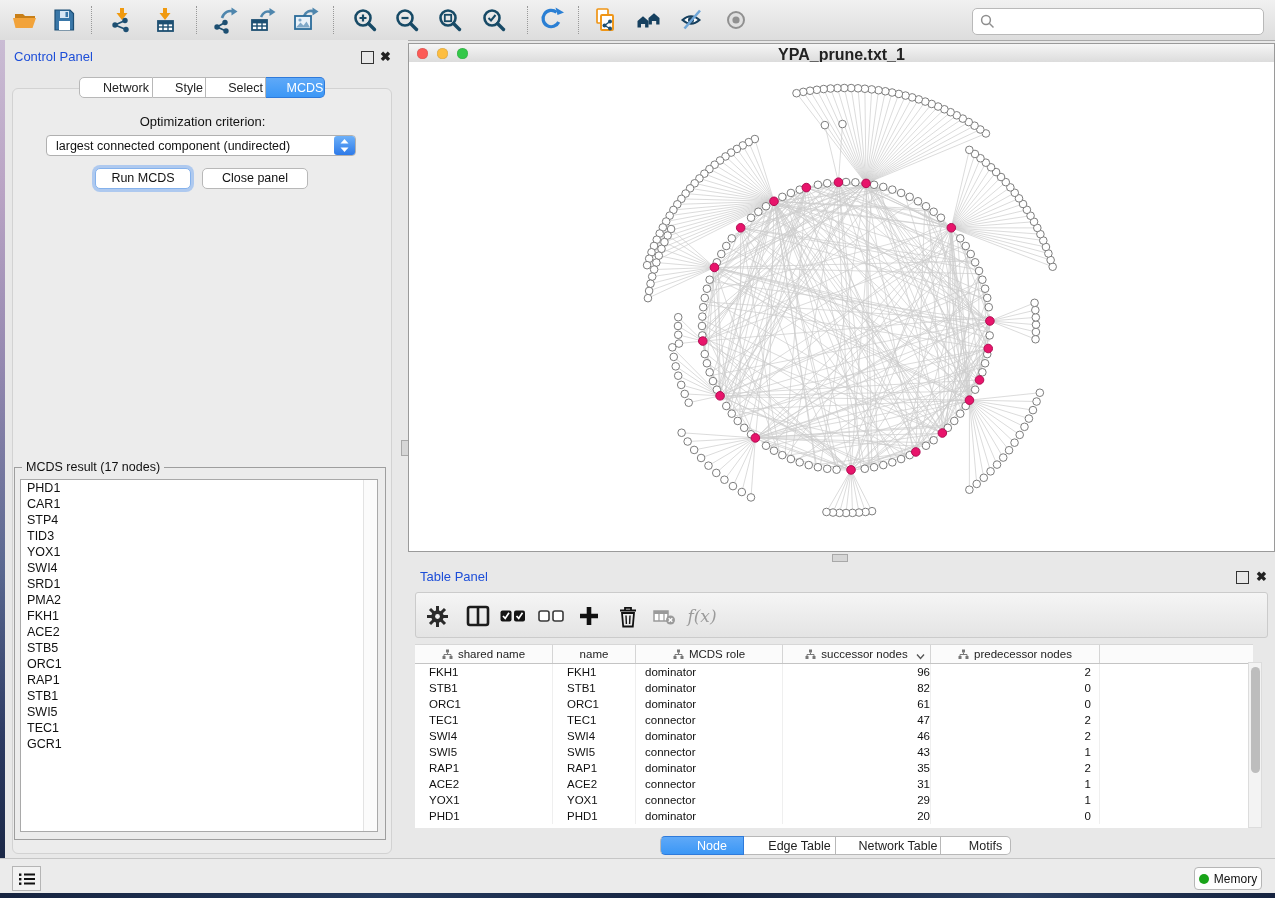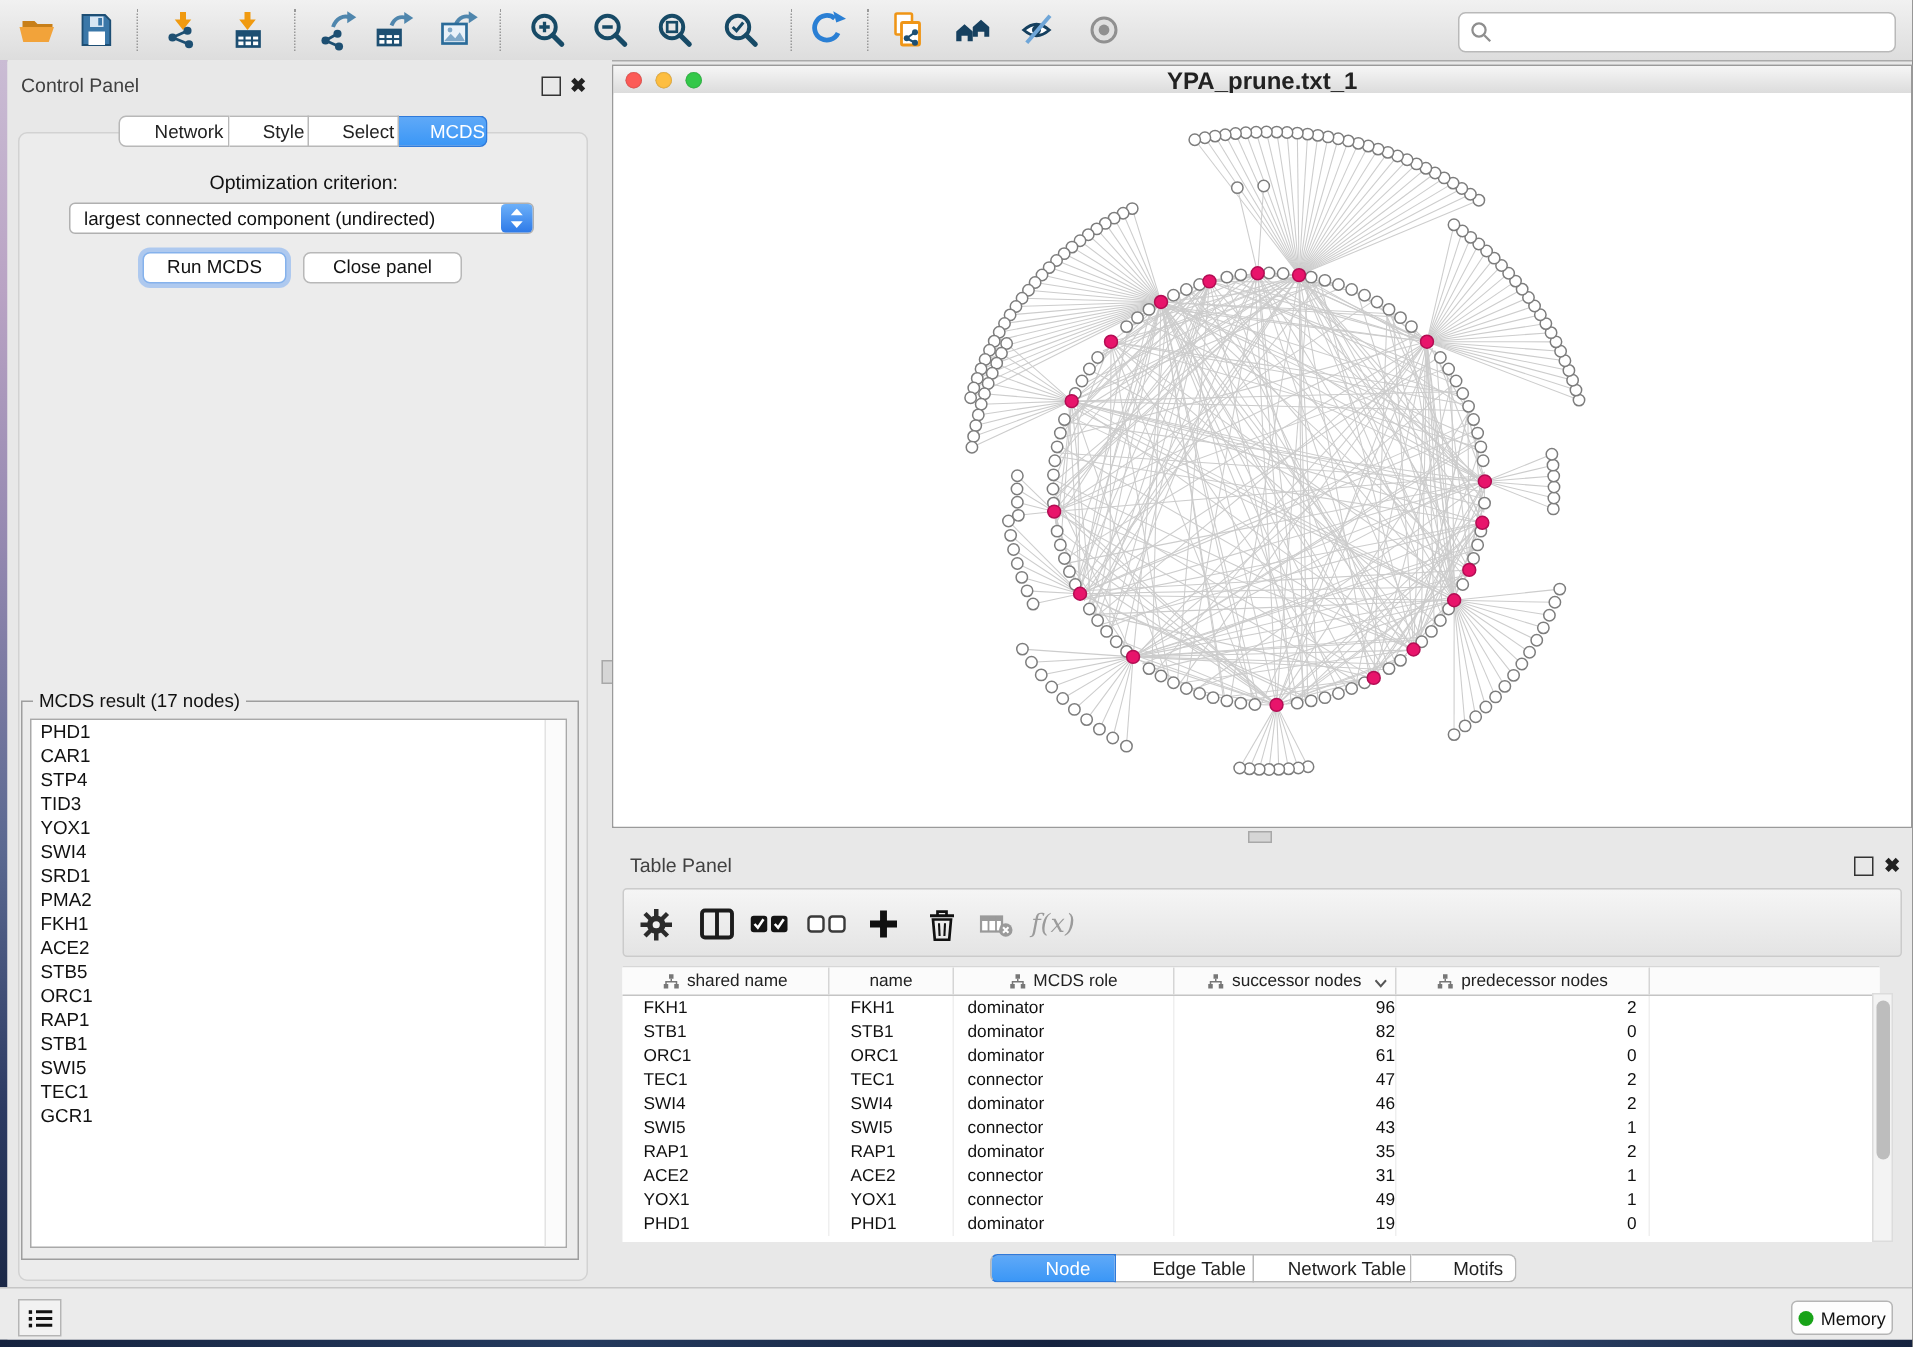--- a/index.html
+++ b/index.html
@@ -18,21 +18,21 @@
     background:linear-gradient(#f1f1f1,#ddd);border-bottom:1px solid #aaa;}
   .tbtn{position:absolute;top:3px;width:36px;height:34px;display:flex;align-items:center;justify-content:center;}
   .tsep{position:absolute;top:6px;height:28px;border-left:1px dotted #999;}
   #search-box{position:absolute;left:972px;top:8px;width:290px;height:25px;background:#fff;
     border:1px solid #b9b9b9;border-radius:5px;display:flex;align-items:center;}
   #search-box svg{margin:0 4px 0 7px;flex:0 0 auto;}
   #search-input{border:none;outline:none;flex:1;height:20px;font:12px "Liberation Sans",sans-serif;background:transparent;}
 
   
   #control-panel{left:5px;top:40px;width:395px;height:818px;background:#e8e8e8;}
-  .panel-title{font-size:13px;color:#404040;}
+  .panel-title{font-size:13px;color:#1d4ed8;}
   .float-btn{width:11px;height:11px;border:1.5px solid #333;background:transparent;}
   .close-btn{font-size:13px;font-weight:bold;color:#222;line-height:11px;}
   #cp-tabs{position:absolute;left:74px;top:37px;height:21px;display:flex;}
   .seg{height:21px;line-height:21px;text-align:center;font-size:12.5px;background:#fff;
        border:1px solid #b8b8b8;border-left:none;color:#222;box-sizing:border-box;padding-left:20px;}
   .seg:first-child{border-left:1px solid #b8b8b8;border-radius:5px 0 0 5px;}
   .seg:last-child{border-radius:0 5px 5px 0;}
   .seg-active{background:linear-gradient(#5fa9f8,var(--accent,#3b97f6));color:#fff;border-color:#2f7ada;}
   #cp-inner{left:7px;top:48px;width:380px;height:766px;background:#ececec;
     border:1px solid #d2d2d2;border-radius:6px;box-sizing:border-box;}
@@ -1166,29 +1166,29 @@
             <div class="cell l">ACE2</div>
             <div class="cell l2">connector</div>
             <div class="cell r">31</div>
             <div class="cell r2">1</div>
             <div class="cell"></div>
           </div>
           <div class="body-row">
             <div class="cell l">YOX1</div>
             <div class="cell l">YOX1</div>
             <div class="cell l2">connector</div>
-            <div class="cell r">49</div>
+            <div class="cell r">29</div>
             <div class="cell r2">1</div>
             <div class="cell"></div>
           </div>
           <div class="body-row">
             <div class="cell l">PHD1</div>
             <div class="cell l">PHD1</div>
             <div class="cell l2">dominator</div>
-            <div class="cell r">19</div>
+            <div class="cell r">20</div>
             <div class="cell r2">0</div>
             <div class="cell"></div>
           </div>
         </div>
     </div>
     <div id="tbl-scroll" class="abs">
       <div id="tbl-thumb"></div>
     </div>
 
     <div id="tbl-tabs">

